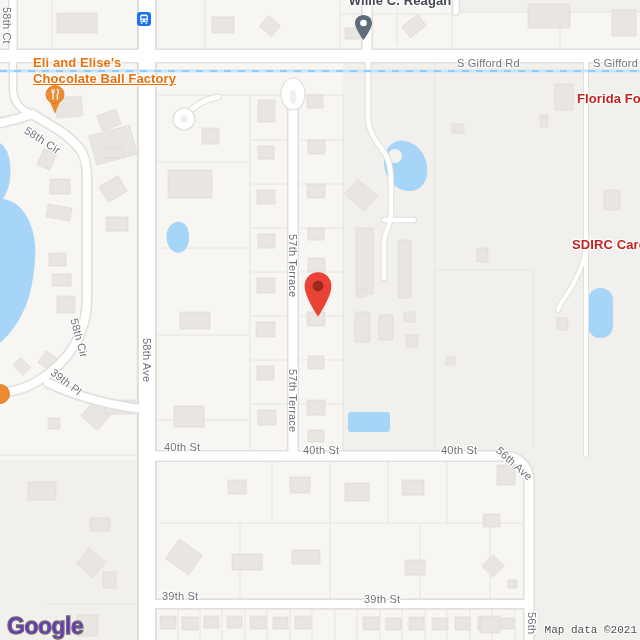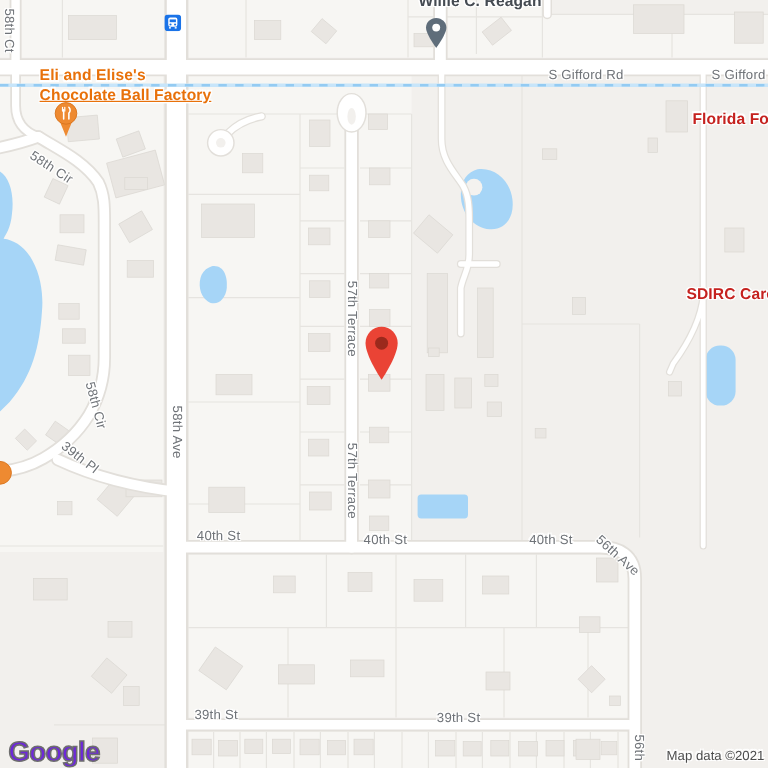--- a/index.html
+++ b/index.html
@@ -23,20 +23,21 @@
   .pin{position:absolute;}
   .glogo{
     position:absolute;left:7px;top:613px;
     font-size:23px;font-weight:bold;letter-spacing:-0.5px;
     color:#6d28d9;-webkit-text-stroke:1.3px #6e6e6e;
   }
   .attrib{
     position:absolute;right:3px;top:624px;
     font-size:11px;color:#4c4c4c;
     text-shadow:-1px -1px 0 #fff,1px -1px 0 #fff,-1px 1px 0 #fff,1px 1px 0 #fff;
+    font-family:Liberation Mono, monospace;
   }
 </style>
 </head>
 <body>
 
 <svg id="map-svg" width="640" height="640" viewBox="0 0 640 640">
 
   <rect width="640" height="640" fill="#f2f0ed"></rect>
 
   <g fill="#f7f6f3">

